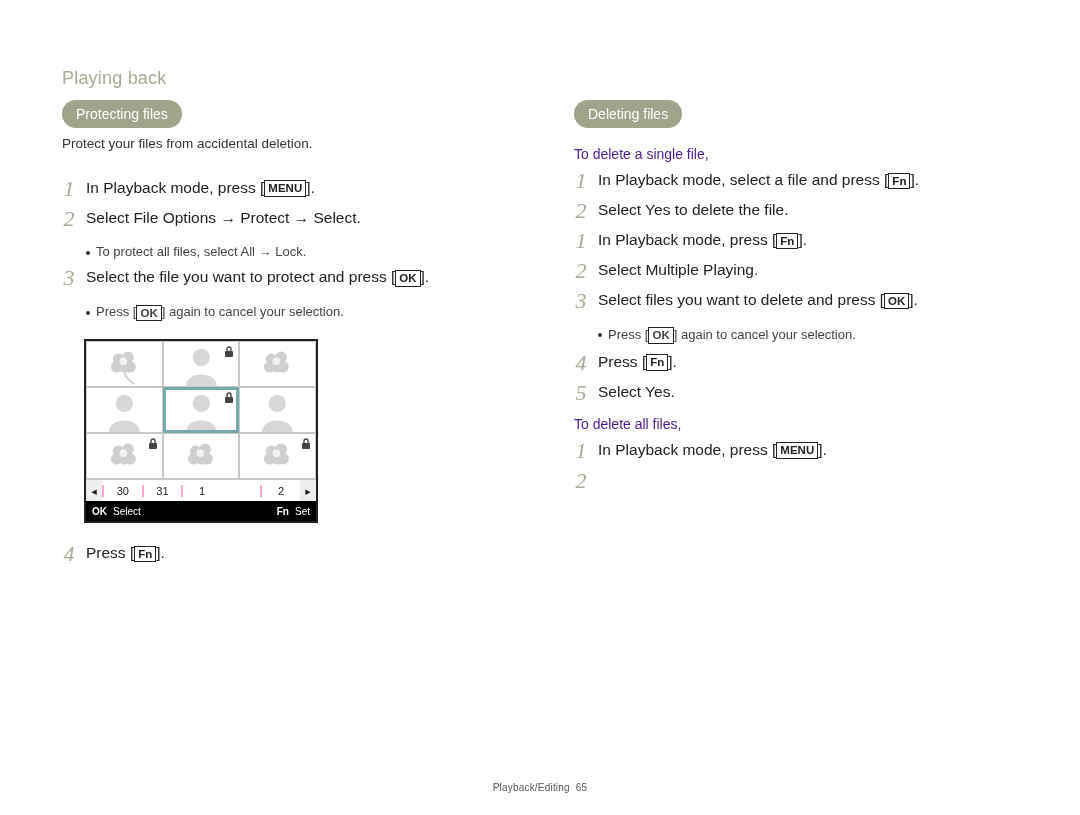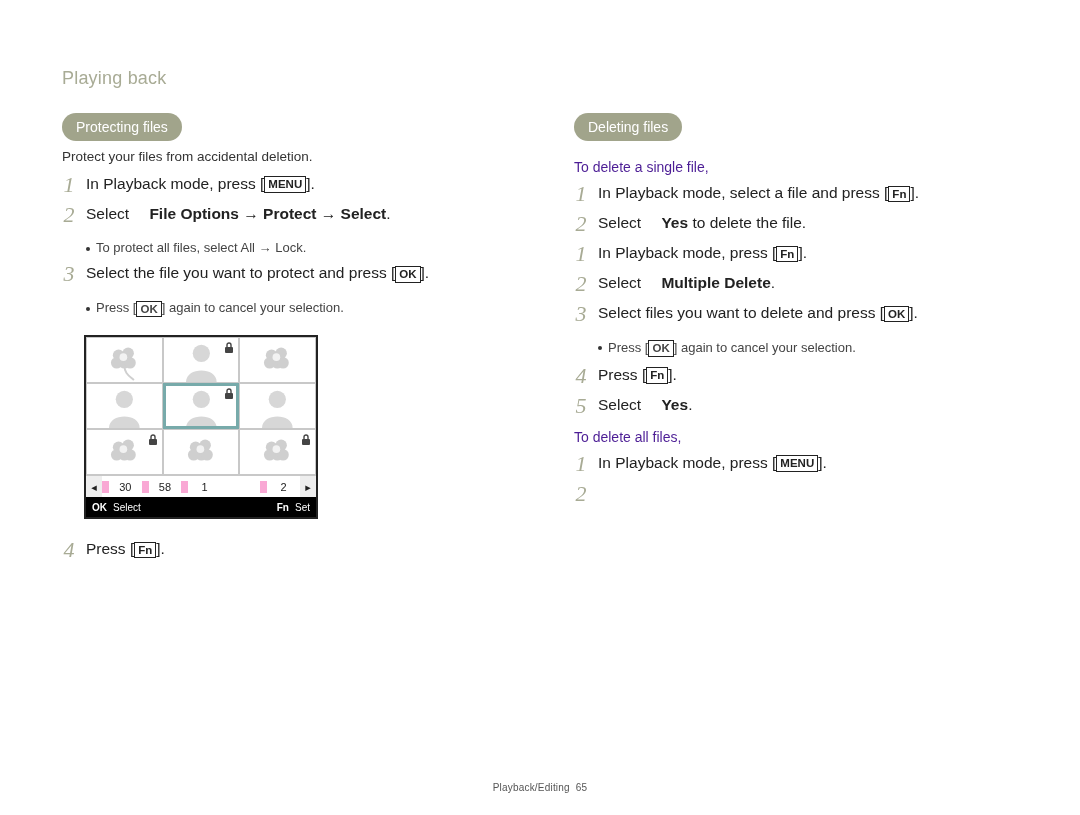--- a/index.html
+++ b/index.html
@@ -1,42 +1,42 @@
 <!DOCTYPE html>
 <html><head>
 <meta charset="utf-8">
 <style>
   * { box-sizing: border-box; margin: 0; padding: 0; }
   html, body { width: 1080px; height: 815px; background: #fff; font-family: Arial, Helvetica, sans-serif; color: #2e2e2e; }
   .page { padding: 68px 62px 20px 62px; position: relative; height: 100%; }
-  .section-title { color: #a8ab95; font-size: 18px; font-weight: 400; letter-spacing: 0.2px; margin-bottom: 24px; }
+  .section-title { color: #a8ab95; font-size: 18px; font-weight: 400; letter-spacing: 0.2px; margin-bottom: 11px; }
   .cols { display: flex; gap: 68px; }
   .col { flex: 1 1 0; }
   .pill { display: inline-block; background: #a1a48b; color: #fff; font-size: 14px; padding: 6px 14px; border-radius: 14px; margin-bottom: 6px; }
-  .lead { font-size: 13.5px; color: #333; margin-bottom: 7px; line-height: 1.45; }
+  .lead { font-size: 13.5px; color: #333; margin-bottom: 24px; line-height: 1.45; }
   .steps { list-style: none; }
   .step { display: flex; gap: 10px; margin-bottom: 8px; align-items: flex-start; }
   .step .num { font-family: "Times New Roman", serif; font-style: italic; color: #a8ab95; font-size: 22px; line-height: 1; width: 14px; flex: 0 0 auto; text-align: center; }
   .step .body { font-size: 15.5px; color: #222; line-height: 1.35; }
-  .step .body .strong { font-weight: 700; margin-left: 16px; }
+  .step .body .strong { font-weight: 400; }
   .step .note { font-size: 13px; color: #444; margin-top: 16px; }
   .step .note .dot { display:inline-block; width:4px; height:4px; background:#333; border-radius:50%; vertical-align: middle; margin-right:6px; }
   .btn-box { display:inline-block; border:1px solid #222; padding: 0 3px; font-size: 11.5px; font-weight:700; vertical-align: middle; line-height: 1.25; background:#fff; }
   .subhead { font-weight: 400; font-size: 14px; margin: 12px 0 8px 0; color: #4c1d95; }
   .thumb-shot { margin: 18px 0 20px 22px; width: 234px; }
   .thumb-shot .frame { border: 2px solid #222; }
   .grid { display: grid; grid-template-columns: repeat(3, 1fr); grid-template-rows: repeat(3, 46px); }
   .cell { border: 1px solid #c8c8c8; background:#fff; position:relative; display:flex; align-items:center; justify-content:center; }
   .cell svg { width: 100%; height: 100%; }
   .cell.sel { outline: 3px solid #7aa; outline-offset: -3px; }
   .ol-icon { position:absolute; top:2px; right:2px; }
   .ol-icon svg, .ol-icon .mini { width:14px; height:12px; }
   .datebar { display:flex; align-items:center; height:22px; border-top:1px solid #c8c8c8; font-size:11px; color:#222; }
   .datebar .arrow { width:16px; text-align:center; background:#eee; height:100%; line-height:22px; }
-  .datebar .d { flex:1; text-align:center; border-left:7px solid #f9a8d4; }
+  .datebar .d { flex:1; text-align:center; border-left:2px solid #f9a8d4; }
   .statusbar { background:#000; color:#fff; display:flex; align-items:center; height:20px; font-size:10px; padding:0 6px; gap:6px; }
   .statusbar .sp { flex:1; }
   .footer { position:absolute; bottom: 22px; left:0; right:0; text-align:center; font-size:10px; color:#555; letter-spacing: .2px; }
 </style>
 </head>
 <body>
 
 <div class="page">
   <div class="section-title">Playing back</div>
 
@@ -181,21 +181,21 @@
                 </svg>
               <span class="ol-icon"><svg viewBox="0 0 14 12">
                     <rect x="3" y="5" width="8" height="6" rx="1" fill="#444"></rect>
                     <path d="M5 5 v-2 a2 2 0 0 1 4 0 v2" stroke="#444" stroke-width="1.4" fill="none"></path>
                   </svg></span>
             </div>
           </div>
           <div class="datebar">
             <span class="arrow">◂</span>
             <span class="d">30</span>
-            <span class="d">58</span>
+            <span class="d">31</span>
             <span class="d">1</span>
             <span class="d"></span>
             <span class="d">2</span>
             <span class="arrow">▸</span>
           </div>
           <div class="statusbar">
             <span style="font-weight:700">OK</span>
             <span>Select</span>
             <span class="sp"></span>
             <span style="font-weight:700">Fn</span>
@@ -236,21 +236,21 @@
           <ol class="steps">
             <li class="step">
               <span class="num">1</span>
               <div>
                 <div class="body"><span>In Playback mode, press [</span><span class="btn-box">Fn</span><span>].</span></div>
               </div>
             </li>
             <li class="step">
               <span class="num">2</span>
               <div>
-                <div class="body"><span>Select </span><span class="strong">Multiple Delete</span><span>.</span></div>
+                <div class="body"><span>Select </span><span class="strong">Multiple Playing</span><span>.</span></div>
               </div>
             </li>
             <li class="step">
               <span class="num">3</span>
               <div>
                 <div class="body"><span>Select files you want to delete and press [</span><span class="btn-box">OK</span><span>].</span></div>
                 <div class="note"><span class="dot"></span><span>Press [</span><span class="btn-box">OK</span><span>] again to cancel your selection.</span></div>
               </div>
             </li>
             <li class="step">

